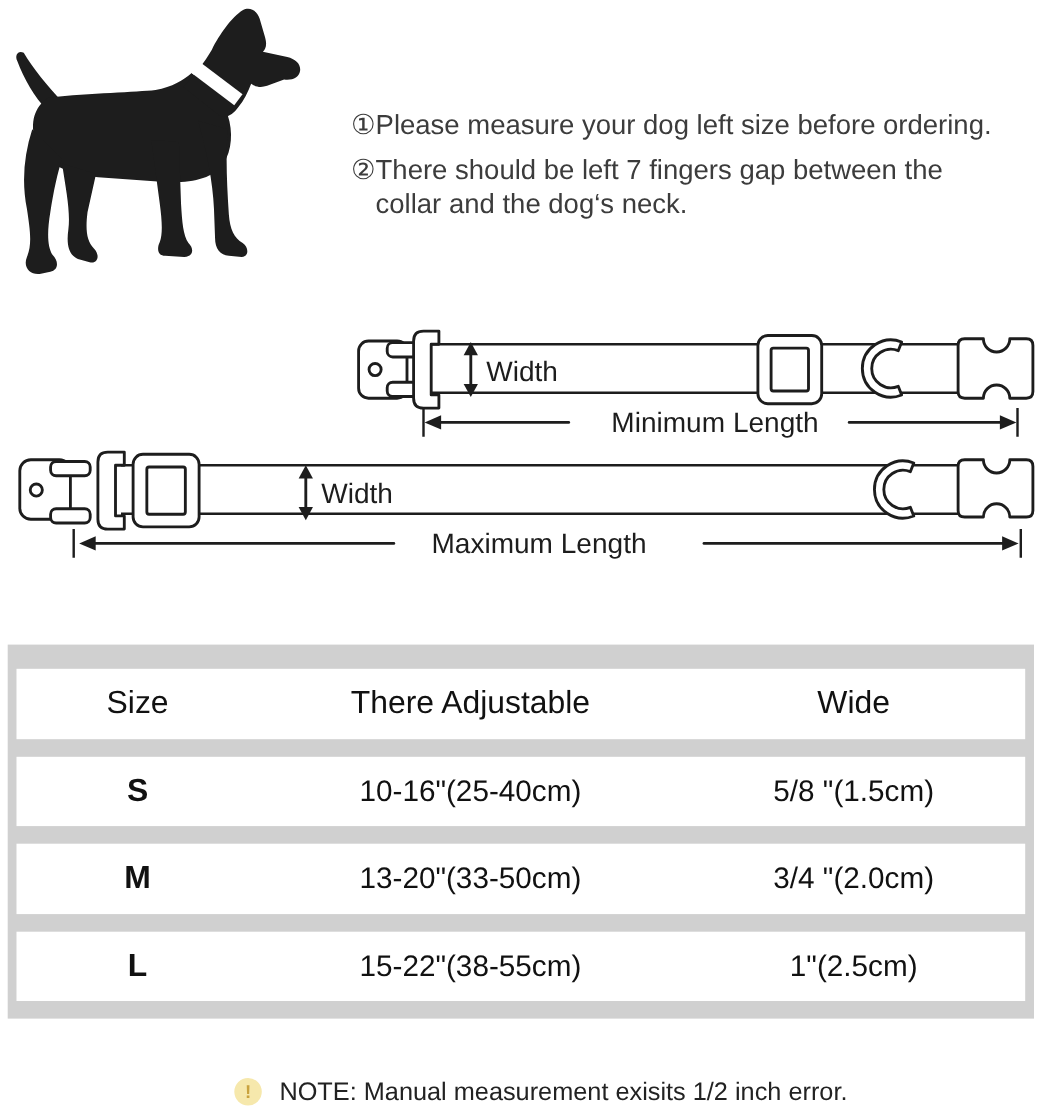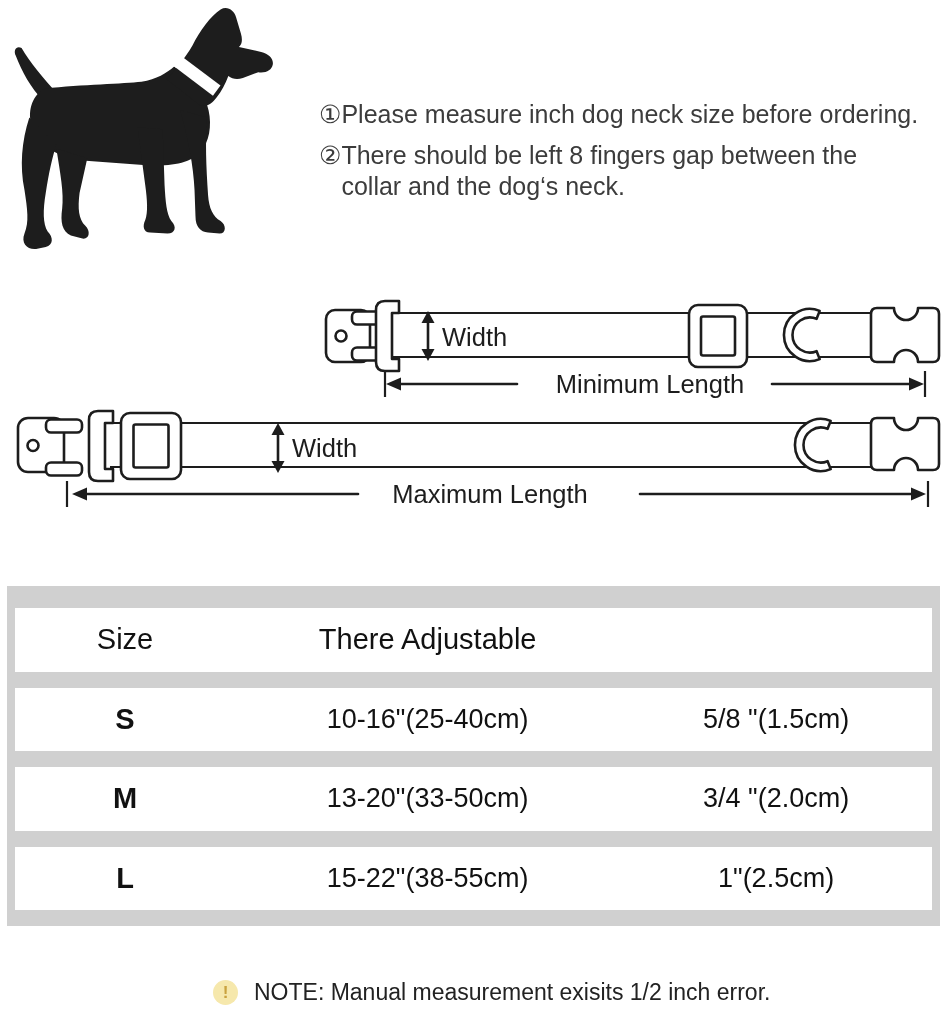--- a/index.html
+++ b/index.html
@@ -50,26 +50,26 @@
       <path class="blk" d="M 132,126 L 158,128 L 160,186 C 161,203 162,216 167,223 C 173,229 171,236 163,236 L 145,235 C 138,235 137,228 140,222 C 143,214 142,201 140,186 Z"></path>
       <path class="blk" d="M 176,108 C 184,136 190,166 191,191 L 192,218 C 192,229 197,234 205,235 L 217,236 C 224,236 224,227 218,223 C 210,218 206,210 205,196 C 203,166 202,141 204,116 Z"></path>
       <path class="blk" d="M 218,4 C 225,0 232,5 234,12 L 239,29 C 241,36 240,40 237,43 L 260,48 C 268,50 273,55 272,61 C 271,67 265,70 257,69 L 241,75 C 235,77 230,76 226,73 C 223,81 219,89 214,95 C 209,102 203,106 196,103 L 162,76 C 172,66 182,53 189,41 C 196,27 208,10 218,4 Z"></path>
       <rect fill="#ffffff" x="160" y="63.5" width="60" height="13" transform="rotate(37 190 70)"></rect>
     </g>
   </svg>
 
   <div class="instructions">
     <div class="instr-item first">
       <span class="marker">①</span>
-      <span>Please measure inch dog neck size before ordering.</span>
+      <span>Please measure your dog left size before ordering.</span>
     </div>
     <div class="instr-item">
       <span class="marker">②</span>
       <span>
-        <span>There should be left 8 fingers gap between the</span><br>
+        <span>There should be left 7 fingers gap between the</span><br>
         <span>collar and the dog‘s neck.</span>
       </span>
     </div>
   </div>
 
   <svg class="dwg" style="top:290px" width="947" height="120" viewBox="0 0 947 120">
     <g>
       <line class="thin" x1="390" y1="23" x2="872" y2="23"></line>
       <line class="thin" x1="390" y1="67" x2="872" y2="67"></line>
     </g>
@@ -135,20 +135,21 @@
       <line class="ln" x1="640" y1="89" x2="912" y2="89"></line>
       <polygon class="blk" points="926,89 911,82.5 911,95.5"></polygon>
     </g>
     <text class="dlabel" x="490" y="98" text-anchor="middle">Maximum Length</text>
   </svg>
 
   <div class="size-table">
     <div class="trow thead">
       <div>Size</div>
       <div>There Adjustable</div>
+      <div>Wide</div>
     </div>
     <div class="trow">
       <div class="size-cell">S</div>
       <div>10-16"(25-40cm)</div>
       <div>5/8 "(1.5cm)</div>
     </div>
     <div class="trow">
       <div class="size-cell">M</div>
       <div>13-20"(33-50cm)</div>
       <div>3/4 "(2.0cm)</div>

